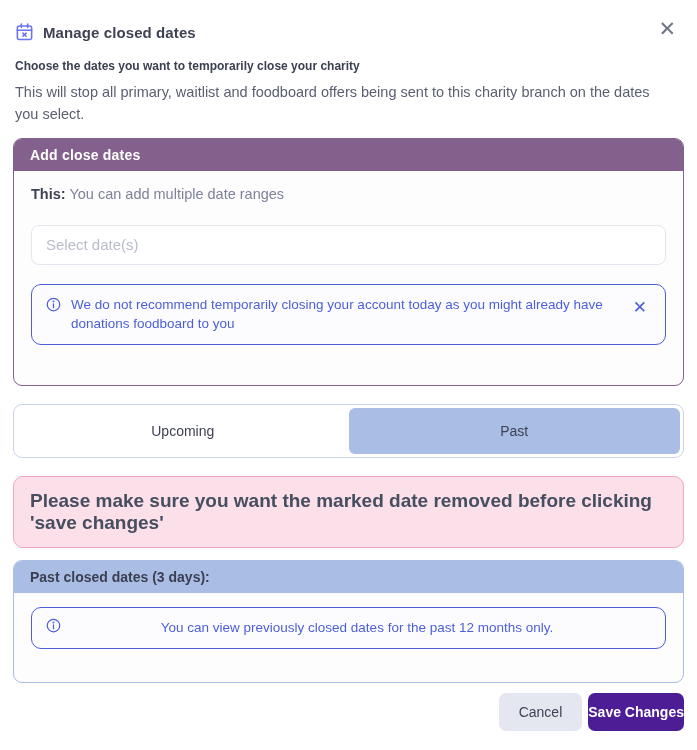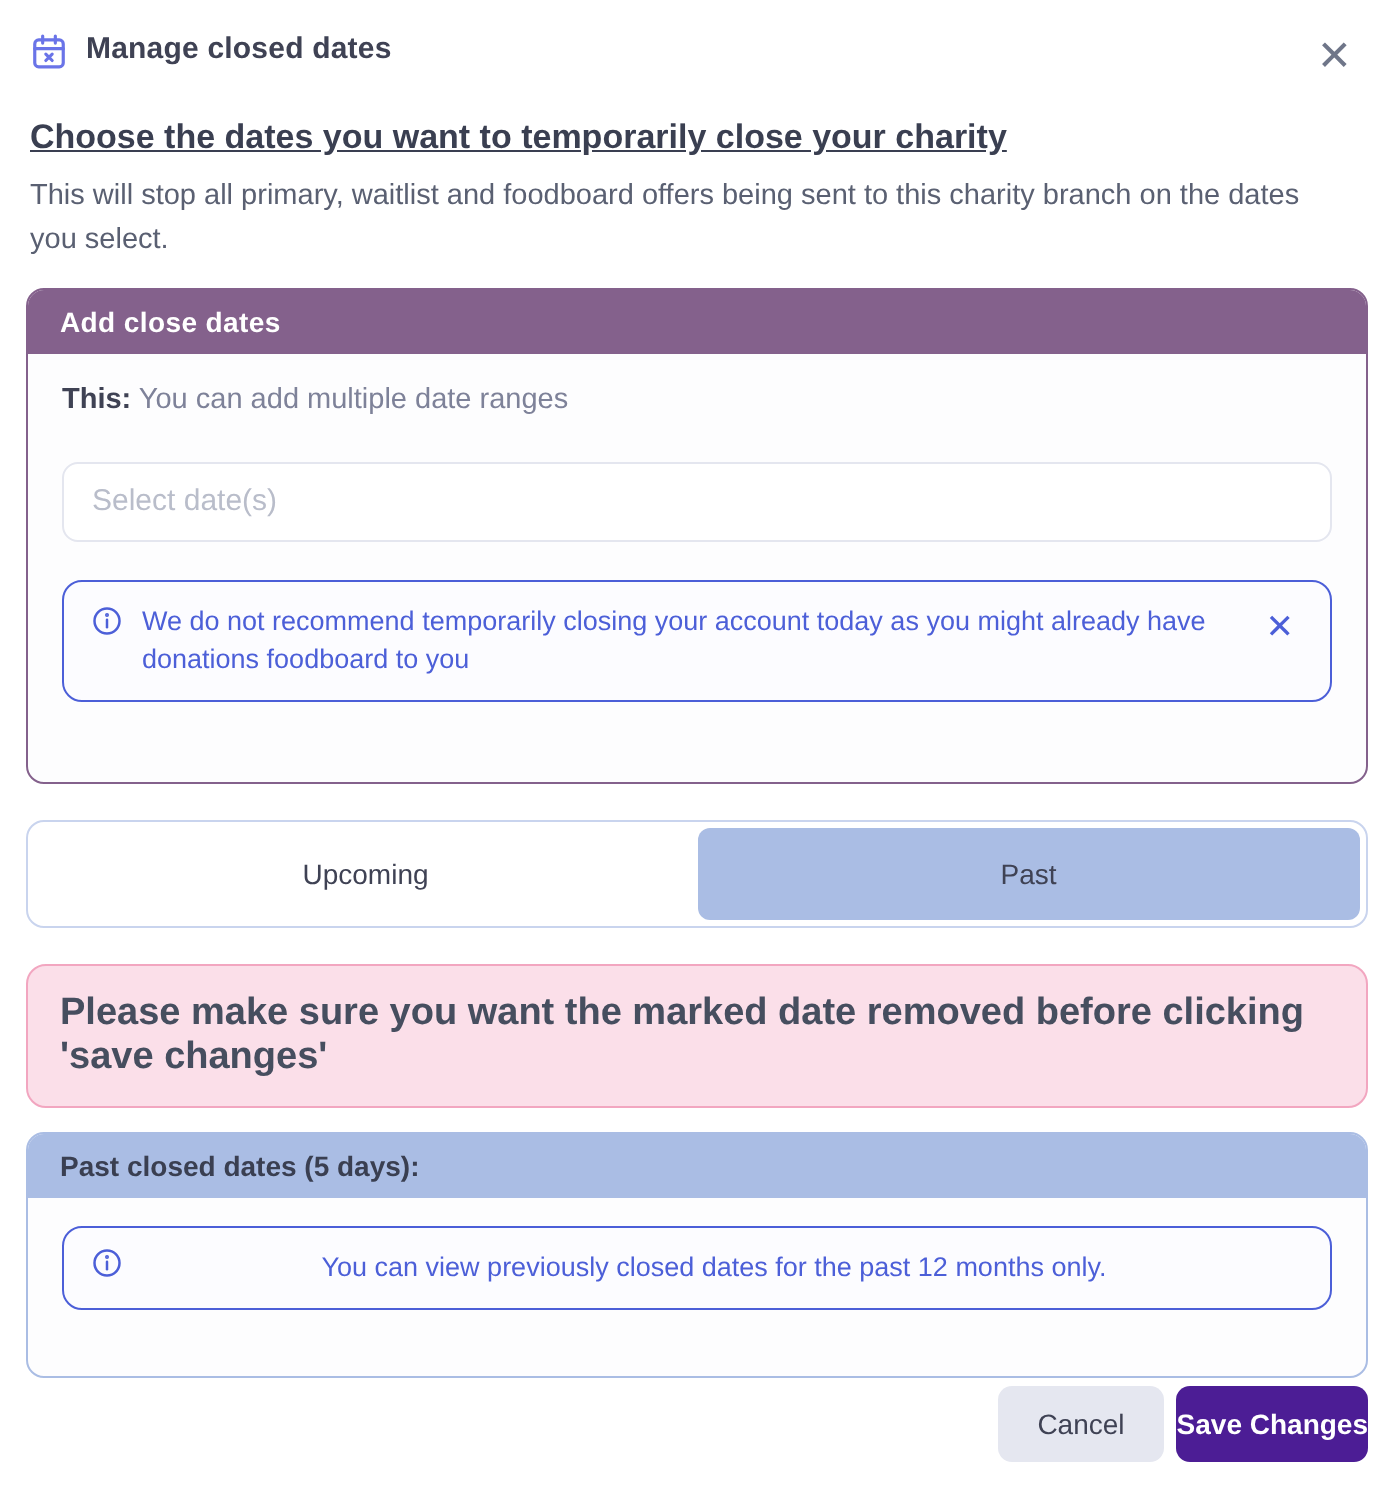--- a/index.html
+++ b/index.html
@@ -8,34 +8,34 @@
     font-family: "Liberation Sans", sans-serif;
     background: #ffffff;
     color: #3f4254;
     position: relative;
     overflow: hidden;
   }
   .modal { padding: 12px 13px 0 13px; }
 
   
   .modal-header {
-    display: flex; align-items: flex-start; gap: 9px;
+    display: flex; align-items: flex-end; gap: 9px;
     padding: 4px 2px 2px 2px;
   }
   .cal-icon { width: 19px; height: 19px; display: inline-flex; flex: 0 0 auto; }
   .modal-title { font-size: 15px; font-weight: bold; color: #3f4254; letter-spacing: .1px; }
   .close-btn {
     margin-left: auto; background: none; border: none; cursor: pointer;
     font-size: 21px; line-height: 1; color: #6f7689; font-weight: 400;
     padding: 2px 6px;
   }
 
   
   .intro { padding: 16px 2px 0 2px; }
-  .intro-heading { font-size: 17px; font-weight: bold; color: #3a3f51; text-decoration: underline; }
+  .intro-heading { font-size: 12px; font-weight: bold; color: #3a3f51; }
   .intro-desc {
     margin-top: 9px; font-size: 14.5px; color: #5a6072;
     line-height: 1.5; max-width: 660px;
   }
 
   
   .panel-purple {
     margin-top: 12px;
     border: 1px solid #84618c;
     border-radius: 9px;
@@ -182,21 +182,21 @@
   </div>
 
   <div class="tabs">
     <button class="tab">Upcoming</button>
     <button class="tab active">Past</button>
   </div>
 
   <div class="warning-alert">Please make sure you want the marked date removed before clicking 'save changes'</div>
 
   <div class="panel-blue">
-    <div class="panel-blue-header">Past closed dates (5 days):</div>
+    <div class="panel-blue-header">Past closed dates (3 days):</div>
     <div class="panel-blue-body">
       <div class="info-alert">
         <span class="icon-wrap">
           <svg width="15" height="15" viewBox="0 0 24 24" fill="none" stroke="#4c5fd8" stroke-width="2" stroke-linecap="round">
             <circle cx="12" cy="12" r="10"></circle>
             <line x1="12" y1="11" x2="12" y2="17"></line>
             <circle cx="12" cy="7.2" r="0.6" fill="#4c5fd8"></circle>
           </svg>
         </span>
         <span class="info-alert-text">You can view previously closed dates for the past 12 months only.</span>

